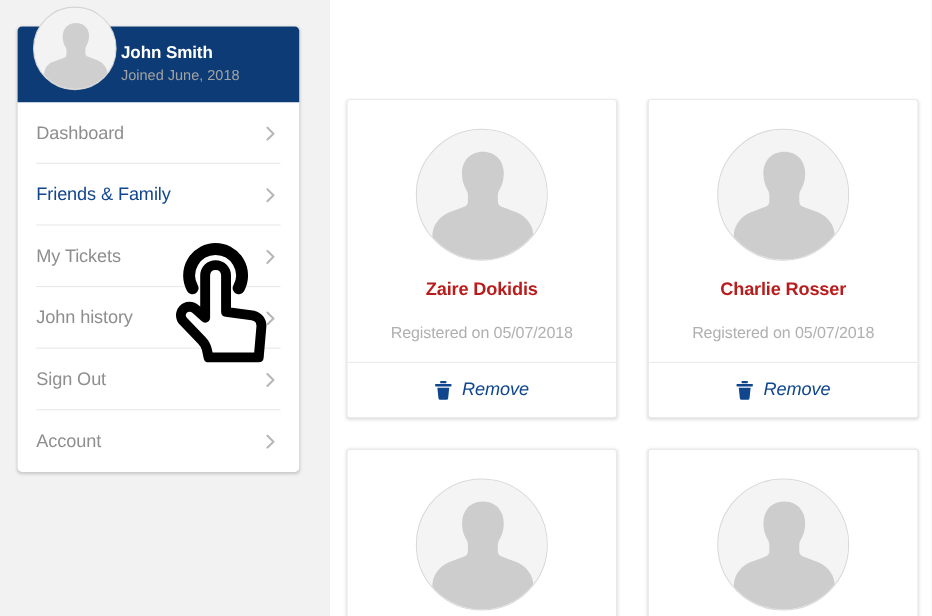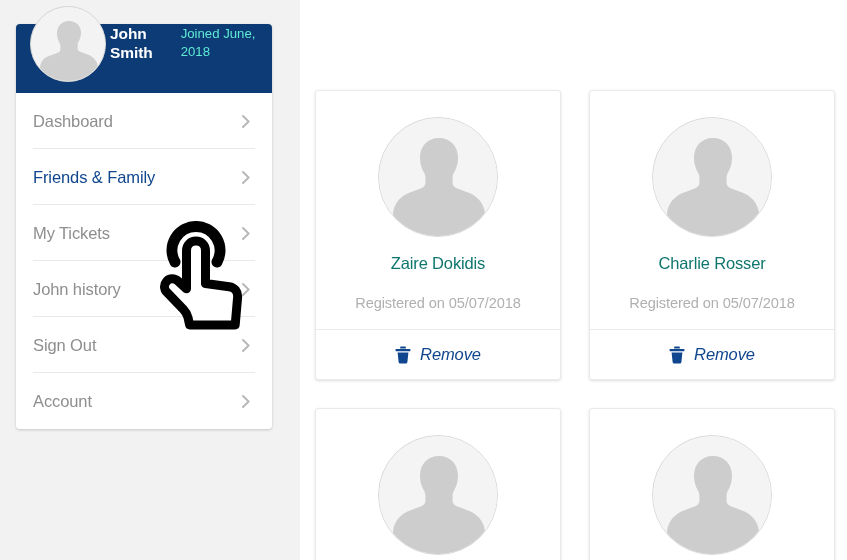--- a/index.html
+++ b/index.html
@@ -35,21 +35,21 @@
     box-shadow: 0 1px 3px rgba(0,0,0,0.18);
     z-index: 2;
   }
 
   #sidebar-header {
     background: #0d3b75;
     border-radius: 4px 4px 0 0;
     height: 69px;
     padding-left: 94px;
     display: flex;
-    flex-direction: row;
+    flex-direction: column;
     justify-content: center;
     position: relative;
   }
 
   #sidebar-avatar {
     position: absolute;
     left: 14px;
     top: -18px;
     width: 76px;
     height: 76px;
@@ -60,21 +60,21 @@
   }
 
   .user-name {
     color: #ffffff;
     font-size: 15.5px;
     font-weight: bold;
     letter-spacing: -0.1px;
     line-height: 1.25;
   }
   .user-joined {
-    color: #5eead4;
+    color: #a3a3a3;
     font-size: 13.2px;
     font-weight: normal;
     line-height: 1.35;
     margin-top: 1px;
   }
 
   .nav-item {
     height: 56px;
     display: flex;
     align-items: center;
@@ -156,22 +156,22 @@
     height: 120px;
     border-radius: 50%;
     background: #f4f4f4;
     border: 1px solid #d9d9d9;
     margin: 0 auto 16px;
     overflow: hidden;
   }
 
   .card-name {
     font-size: 16.5px;
-    font-weight: normal;
-    color: #0f766e;
+    font-weight: bold;
+    color: #b91c1c;
     letter-spacing: -0.15px;
     line-height: 1.3;
   }
 
   .card-sub {
     font-size: 14.6px;
     color: #b0b0b0;
     margin-top: 21px;
     letter-spacing: -0.1px;
   }

